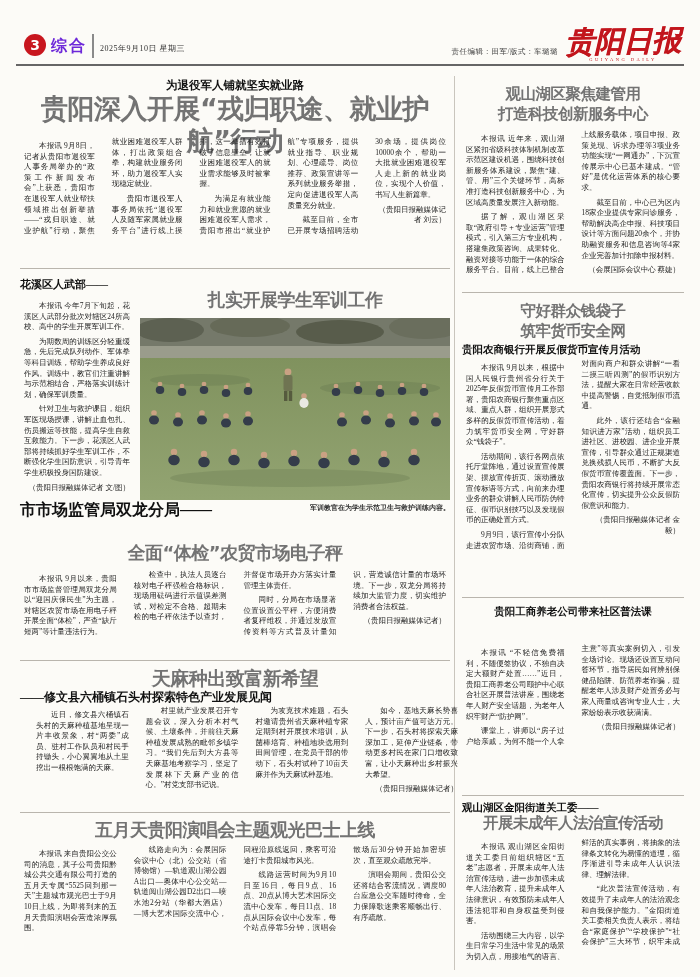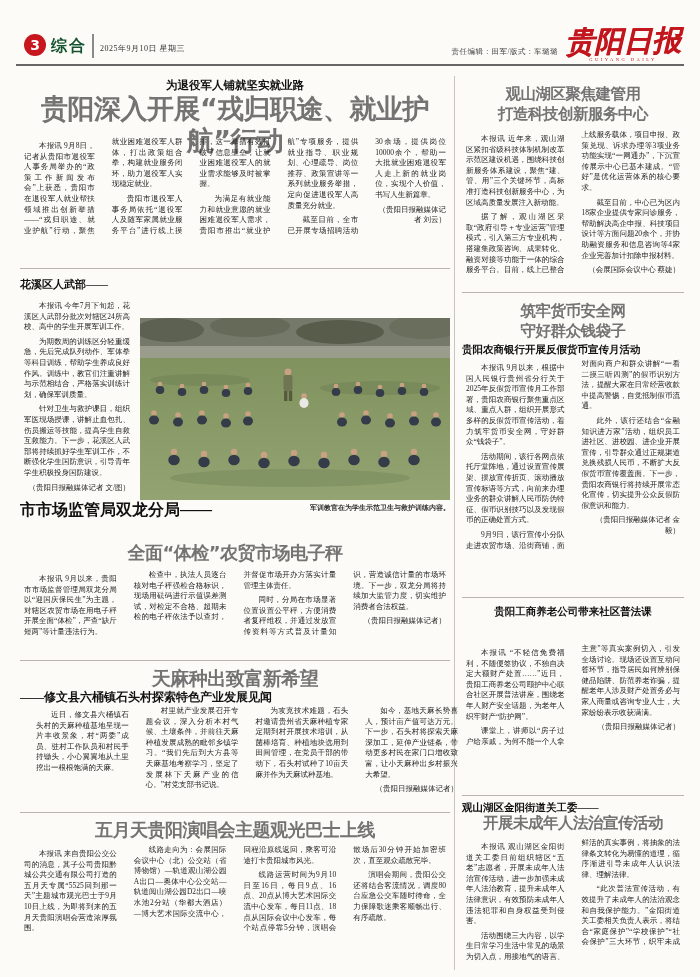--- a/index.html
+++ b/index.html
@@ -5,21 +5,21 @@
   html,body{margin:0;padding:0;background:#e8e8e8;}
   #page{position:relative;width:700px;height:977px;background:#fcfbf7;margin:0 auto;
         font-family:"Liberation Serif","DejaVu Serif",serif;color:#1c1c1c;overflow:hidden;}
   .abs{position:absolute;}
 
   
   .badge{left:24px;top:34px;width:22px;height:22px;border-radius:50%;background:#c8161e;
          color:#fff;font-family:"DejaVu Sans",sans-serif;font-weight:700;font-size:14px;
          display:flex;align-items:center;justify-content:center;}
   .section-label{left:51px;top:36px;font-family:"DejaVu Sans",sans-serif;font-weight:900;
-         font-size:16px;color:#14532d;letter-spacing:2px;}
+         font-size:16px;color:#6d28d9;letter-spacing:2px;}
   .hdr-divider{left:92px;top:34px;width:2px;height:24px;background:#8a8a8a;}
   .dateline{left:100px;top:43px;font-size:8px;color:#333;letter-spacing:.5px;}
   .editor-line{right:142px;top:47px;font-size:7.5px;color:#444;letter-spacing:.5px;}
   .masthead{right:18px;top:26px;width:118px;text-align:center;}
   .masthead-cn{font-family:"DejaVu Serif",serif;font-style:italic;font-weight:900;
          font-size:29px;line-height:30px;color:#c2151c;transform:rotate(-1deg);
          text-shadow:.6px 0 #c2151c;}
   .masthead-en{font-size:4.5px;color:#c2151c;letter-spacing:2.5px;margin-top:1px;}
   .hdr-rule{left:16px;top:64px;width:668px;height:1.5px;background:#666;}
 
@@ -63,20 +63,21 @@
   <div class="abs body-text cols-5" style="left:20px;top:137px;width:430px;height:124px;">
       <p>本报讯 9月8日，记者从贵阳市退役军人事务局举办的“政策工作新闻发布会”上获悉，贵阳市在退役军人就业帮扶领域推出创新举措——“戎归职途、就业护航”行动，聚焦就业困难退役军人群体，打出政策组合拳，构建就业服务闭环，助力退役军人实现稳定就业。</p>
       <p>贵阳市退役军人事务局依托“退役军人及随军家属就业服务平台”进行线上摸排，这一举措有效打破了信息壁垒，让就业困难退役军人的就业需求能够及时被掌握。</p>
       <p>为满足有就业能力和就业意愿的就业困难退役军人需求，贵阳市推出“就业护航”专项服务，提供就业指导、职业规划、心理疏导、岗位推荐、政策宣讲等一系列就业服务举措，定向促进退役军人高质量充分就业。</p>
       <p>截至目前，全市已开展专场招聘活动30余场，提供岗位10000余个，帮助一大批就业困难退役军人走上新的就业岗位，实现个人价值，书写人生新篇章。</p>
       <p>（贵阳日报融媒体记者 刘云）</p>
     </div>
   <div class="abs hline" style="left:20px;top:268px;width:430px;"></div>
 
   <div class="abs kicker" style="left:20px;top:277px;font-size:11px;">花溪区人武部——</div>
+  <div class="abs big-title" style="left:140px;top:288px;width:310px;font-size:18px;">扎实开展学生军训工作</div>
   <div class="abs body-text" style="left:20px;top:297px;width:114px;height:226px;">
       <p>本报讯 今年7月下旬起，花溪区人武部分批次对辖区24所高校、高中的学生开展军训工作。</p>
       <p>为期数周的训练区分轻重缓急，先后完成队列动作、军体拳等科目训练，帮助学生养成良好作风。训练中，教官们注重讲解与示范相结合，严格落实训练计划，确保军训质量。</p>
       <p>针对卫生与救护课目，组织军医现场授课，讲解止血包扎、伤员搬运等技能，提高学生自救互救能力。下一步，花溪区人武部将持续抓好学生军训工作，不断强化学生国防意识，引导青年学生积极投身国防建设。</p>
       <p>（贵阳日报融媒体记者 文/图）</p>
     </div>
 
   <div class="abs photo-frame">
     <svg width="310" height="182" viewBox="0 0 310 182" xmlns="http://www.w3.org/2000/svg">
       <defs>
@@ -182,22 +183,22 @@
   </div>
   <div class="abs body-text cols-2" style="left:462px;top:130px;width:222px;height:156px;">
       <p>本报讯 近年来，观山湖区紧扣省级科技体制机制改革示范区建设机遇，围绕科技创新服务体系建设，聚焦“建、管、用”三个关键环节，高标准打造科技创新服务中心，为区域高质量发展注入新动能。</p>
       <p>据了解，观山湖区采取“政府引导＋专业运营”管理模式，引入第三方专业机构，搭建集政策咨询、成果转化、融资对接等功能于一体的综合服务平台。目前，线上已整合上线服务载体，项目申报、政策兑现、诉求办理等3项业务功能实现“一网通办”，下沉宣传展示中心已基本建成。“管好”是优化运营体系的核心要求。</p>
       <p>截至目前，中心已为区内18家企业提供专家问诊服务，帮助解决高企申报、科技项目设计等方面问题20余个，并协助融资服务和信息咨询等4家企业完善加计扣除申报材料。</p>
       <p>（会展国际会议中心 蔡婕）</p>
     </div>
   <div class="abs hline" style="left:462px;top:292px;width:222px;"></div>
 
   <div class="abs big-title" style="left:462px;top:301px;width:222px;font-size:15.5px;line-height:20px;">
+    <div>守好群众钱袋子</div>
     <div>筑牢货币安全网</div>
-    <div>守好群众钱袋子</div>
   </div>
   <div class="abs sub-title" style="left:462px;top:343px;width:222px;font-size:10.5px;">贵阳农商银行开展反假货币宣传月活动</div>
   <div class="abs body-text cols-2" style="left:462px;top:359px;width:222px;height:232px;">
       <p>本报讯 9月以来，根据中国人民银行贵州省分行关于2025年反假货币宣传月工作部署，贵阳农商银行聚焦重点区域、重点人群，组织开展形式多样的反假货币宣传活动，着力筑牢货币安全网，守好群众“钱袋子”。</p>
       <p>活动期间，该行各网点依托厅堂阵地，通过设置宣传展架、摆放宣传折页、滚动播放宣传标语等方式，向前来办理业务的群众讲解人民币防伪特征、假币识别技巧以及发现假币的正确处置方式。</p>
       <p>9月9日，该行宣传小分队走进农贸市场、沿街商铺，面对面向商户和群众讲解“一看二摸三听四测”的假币识别方法，提醒大家在日常经营收款中提高警惕，自觉抵制假币流通。</p>
       <p>此外，该行还结合“金融知识进万家”活动，组织员工进社区、进校园、进企业开展宣传，引导群众通过正规渠道兑换残损人民币，不断扩大反假货币宣传覆盖面。下一步，贵阳农商银行将持续开展常态化宣传，切实提升公众反假防假意识和能力。</p>
       <p>（贵阳日报融媒体记者 金毅）</p>
     </div>
   <div class="abs hline" style="left:462px;top:597px;width:222px;"></div>

